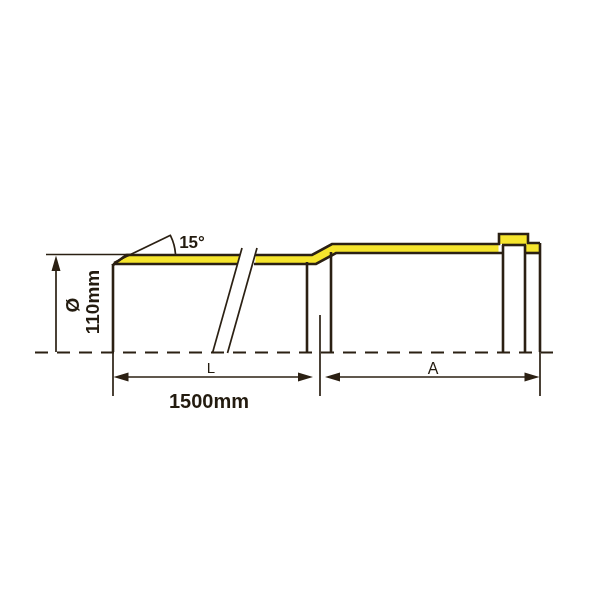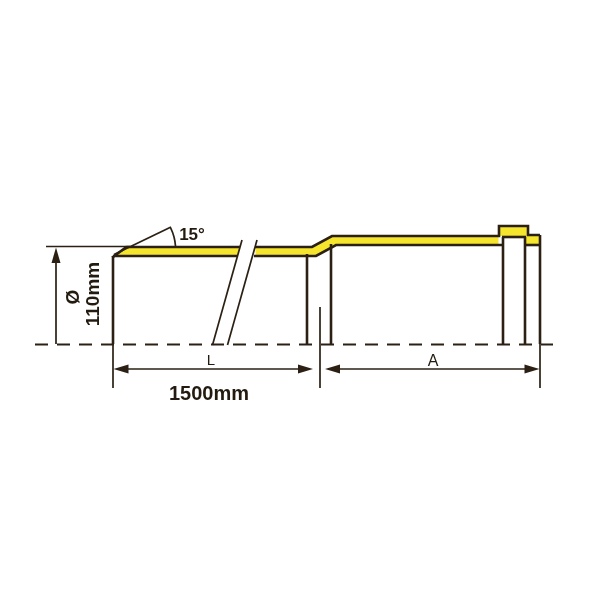--- a/index.html
+++ b/index.html
@@ -2,21 +2,21 @@
 <html style="--highlight: #F6E52D; --line: #2B2013; --text: #231B0F; --background: #FFFFFF;"><head>
 <meta charset="utf-8">
 <style>
   :root{
     --highlight:#F6E52D;
     --line:#2B2013;
     --text:#231B0F;
     --background:#FFFFFF;
   }
   html,body{margin:0;padding:0;background:var(--background,#fff);}
-  .stage{width:600px;height:500px;position:relative;background:var(--background,#fff);overflow:hidden;}
+  .stage{width:600px;height:500px;position:relative;background:var(--background,#fff);overflow:hidden;margin-top:8px;}
   svg{display:block;}
   .thick{stroke:var(--line,#2B2013);stroke-width:2.6;fill:none;}
   .thin{stroke:var(--line,#2B2013);stroke-width:1.7;fill:none;}
   .center{stroke:var(--line,#2B2013);stroke-width:2.2;fill:none;stroke-dasharray:13 9;}
   .yl{fill:var(--highlight,#F6E52D);stroke:none;}
   .arrow{fill:var(--line,#2B2013);stroke:none;}
   text{fill:var(--text,#231B0F);font-family:"Liberation Sans","DejaVu Sans",sans-serif;}
   .t-bold{font-weight:bold;}
 </style>
 </head>

